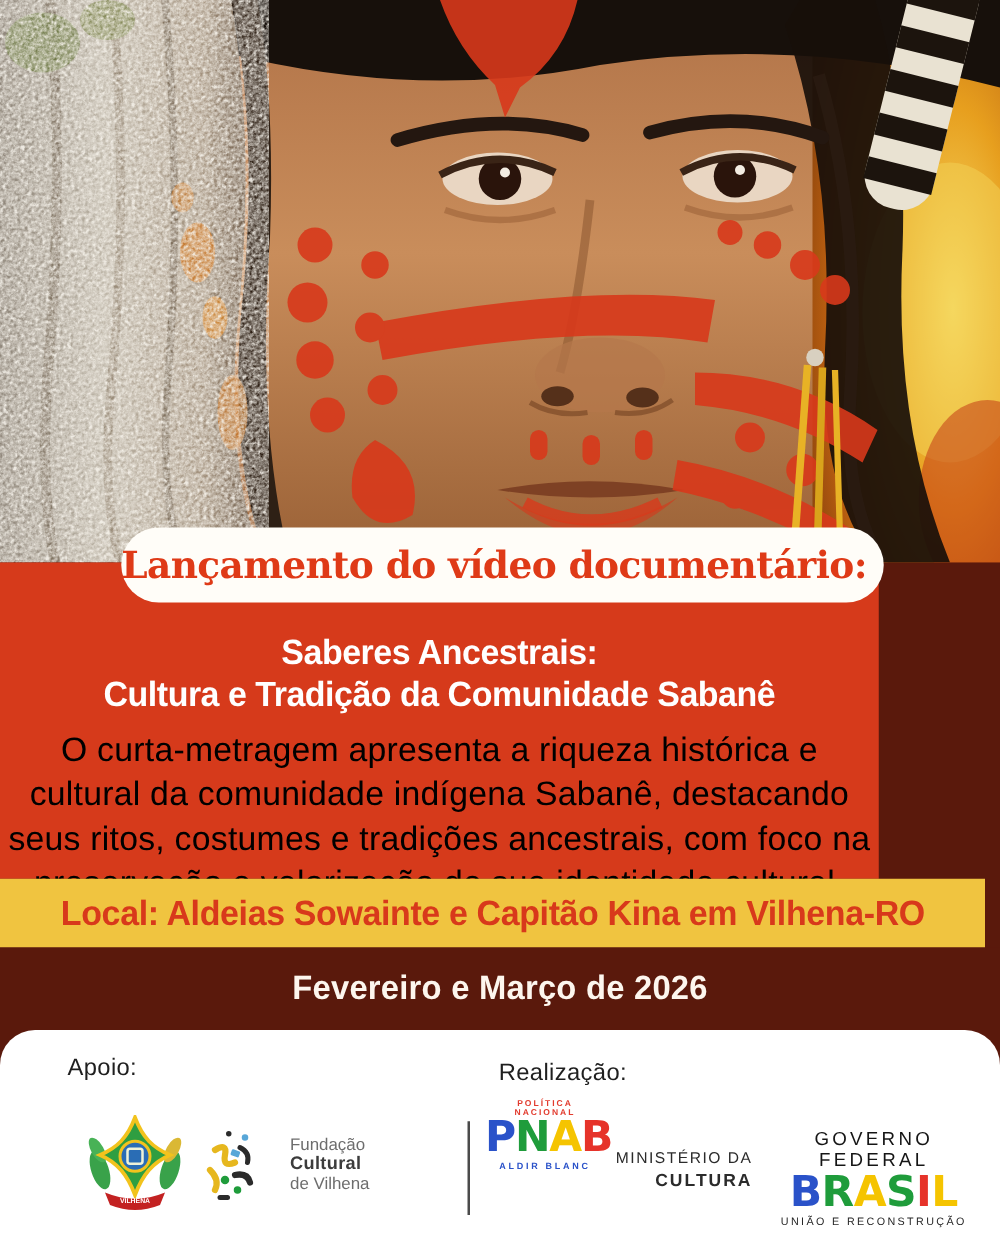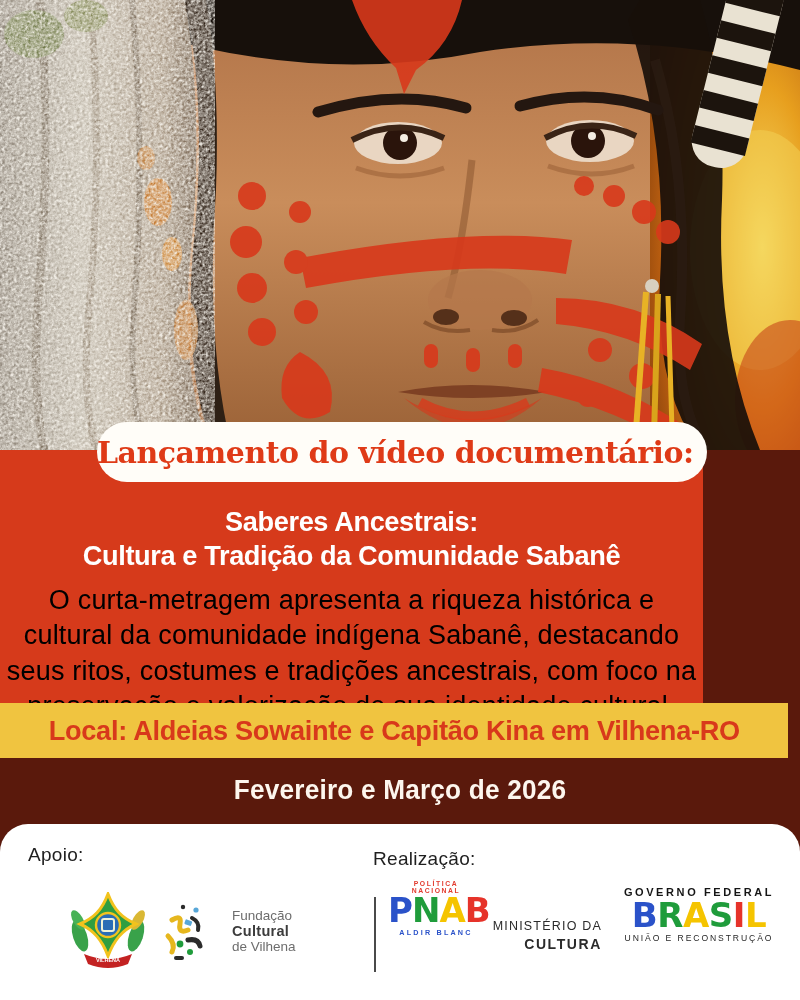--- a/index.html
+++ b/index.html
@@ -50,38 +50,38 @@
   .maroon-band .date{
     margin-top:17px;text-align:center;color:#fdf6ee;font-weight:700;font-size:27px;
     letter-spacing:0.2px;transform:scaleX(0.97);
   }
   
   .footer{
     position:absolute;left:0;top:824px;width:800px;height:176px;
     background:#ffffff;border-radius:28px 28px 0 0;
   }
   .footer .sec-label{
-    position:absolute;font-size:19px;color:#1f1f1f;font-weight:500;letter-spacing:0.3px;
+    position:absolute;font-size:19px;color:#1f1f1f;font-weight:500;letter-spacing:0.3px;margin-left:26px;
   }
   .label-apoio{left:28px;top:20px;}
   .label-realizacao{left:373px;top:24px;}
   .crest{position:absolute;left:68px;top:68px;width:80px;height:80px;}
   .fundacao{position:absolute;left:158px;top:76px;display:flex;align-items:center;gap:22px;}
   .fundacao .fc-text{font-size:13.5px;color:#6d6d6d;line-height:1.12;}
   .fundacao .fc-text .bold{font-weight:700;font-size:14.5px;color:#3c3c3c;letter-spacing:0.3px;}
   .v-divider{position:absolute;left:374px;top:73px;width:2px;height:75px;background:#4a4a4a;}
   .pnab{position:absolute;left:388px;top:56px;width:96px;text-align:center;}
   .pnab .pnab-top{font-size:6.8px;letter-spacing:1.6px;color:#e23b2e;font-weight:700;}
   .pnab .pnab-name{font-size:34px;font-weight:800;line-height:0.95;letter-spacing:-1px;font-family:"DejaVu Sans",sans-serif;}
   .pnab .pnab-bottom{font-size:7.2px;letter-spacing:2.2px;color:#2a52c9;font-weight:700;margin-top:2px;}
   .minc{position:absolute;left:490px;top:95px;width:112px;text-align:right;color:#2b2b2b;}
   .minc .l1{font-size:12.5px;letter-spacing:1.2px;}
   .minc .l2{font-size:14px;font-weight:700;letter-spacing:1.6px;margin-top:3px;}
   .gov{position:absolute;left:610px;top:62px;width:178px;text-align:center;color:#151515;}
-  .gov .gov-top{font-size:11px;font-weight:700;letter-spacing:2.6px;}
+  .gov .gov-top{font-size:15px;font-weight:400;letter-spacing:2.6px;margin-top:17px;}
   .gov .gov-name{font-size:34px;font-weight:800;line-height:1.0;letter-spacing:-0.5px;font-family:"DejaVu Sans",sans-serif;}
   .gov .gov-bottom{font-size:8.6px;letter-spacing:1.9px;margin-top:1px;color:#272727;}
 </style>
 </head>
 <body>
 
 <div class="poster">
 
   <div class="photo-wrap">
     <svg width="800" height="450" viewBox="0 0 800 450">

